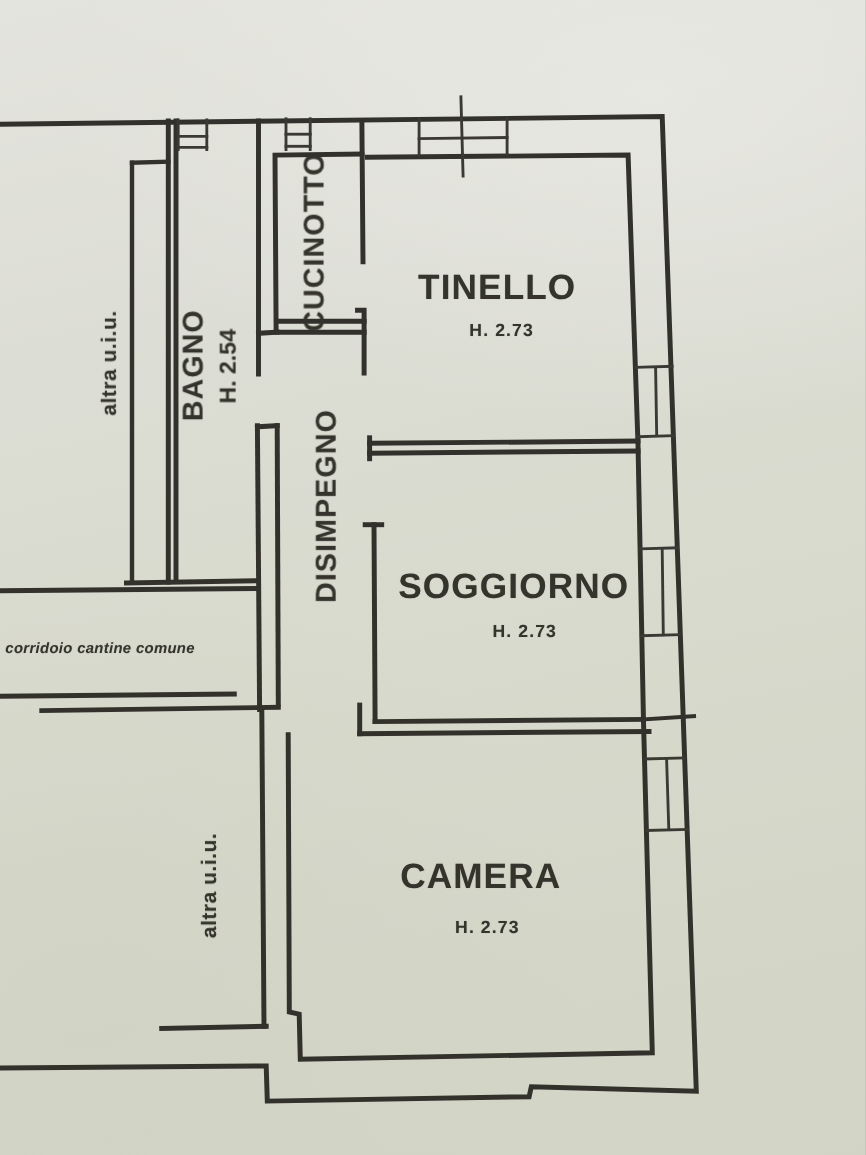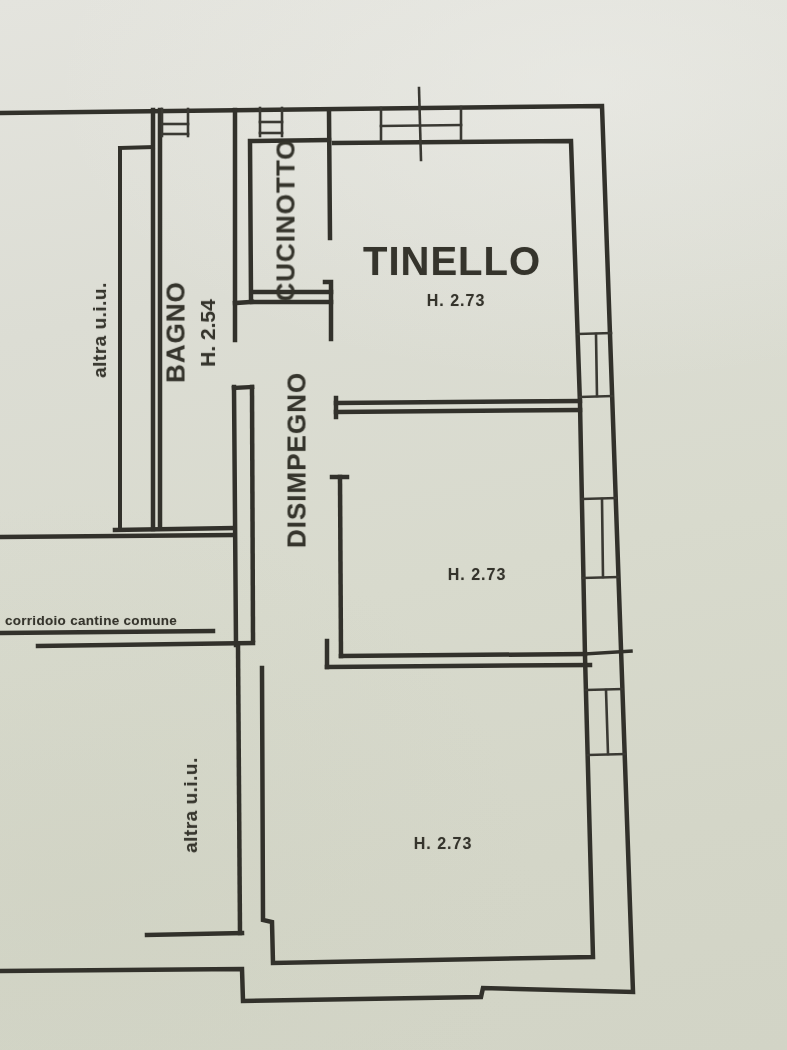--- a/index.html
+++ b/index.html
@@ -18,21 +18,21 @@
   .lbl{
     position:absolute;
     transform:translate(-50%,-50%);
     white-space:nowrap;
     color:#35342c;
     font-weight:bold;
     filter:blur(.4px);
     text-shadow:0 0 1px rgba(40,40,30,.25);
   }
   .vert{transform:translate(-50%,-50%) rotate(-90deg);}
-  .room-name{font-size:40px;letter-spacing:1px;}
+  .room-name{font-size:32px;letter-spacing:1px;}
   .room-h{font-size:16px;letter-spacing:1px;}
   .vname{font-size:26px;letter-spacing:1px;}
   .vh{font-size:21px;}
   .small-lbl{font-size:19px;letter-spacing:.5px;}
   .tiny-lbl{font-size:13.5px;letter-spacing:.3px;filter:blur(.55px);}
 </style>
 </head>
 <body>
 
 <div id="page">
@@ -140,21 +140,23 @@
   <div class="lbl room-name" style="left:452px;top:261px;">TINELLO</div>
   <div class="lbl room-h" style="left:456px;top:301px;">H. 2.73</div>
 
   <div class="lbl vert vname" style="left:176px;top:332px;">BAGNO</div>
   <div class="lbl vert vh" style="left:208px;top:333px;">H. 2.54</div>
 
   <div class="lbl vert small-lbl" style="left:100px;top:330px;">altra u.i.u.</div>
 
   <div class="lbl vert vname" style="left:297px;top:460px;">DISIMPEGNO</div>
 
+  <div class="lbl room-name" style="left:467px;top:533px;">SOGGIORNO</div>
   <div class="lbl room-h" style="left:477px;top:575px;">H. 2.73</div>
 
-  <div class="lbl tiny-lbl" style="left:91px;top:620px;">corridoio cantine comune</div>
+  <div class="lbl tiny-lbl" style="left:91px;top:589px;font-style:italic;">corridoio cantine comune</div>
 
   <div class="lbl vert small-lbl" style="left:191px;top:805px;">altra u.i.u.</div>
 
+  <div class="lbl room-name" style="left:437px;top:797px;">CAMERA</div>
   <div class="lbl room-h" style="left:443px;top:844px;">H. 2.73</div>
 
 </div>
 
 </body></html>

